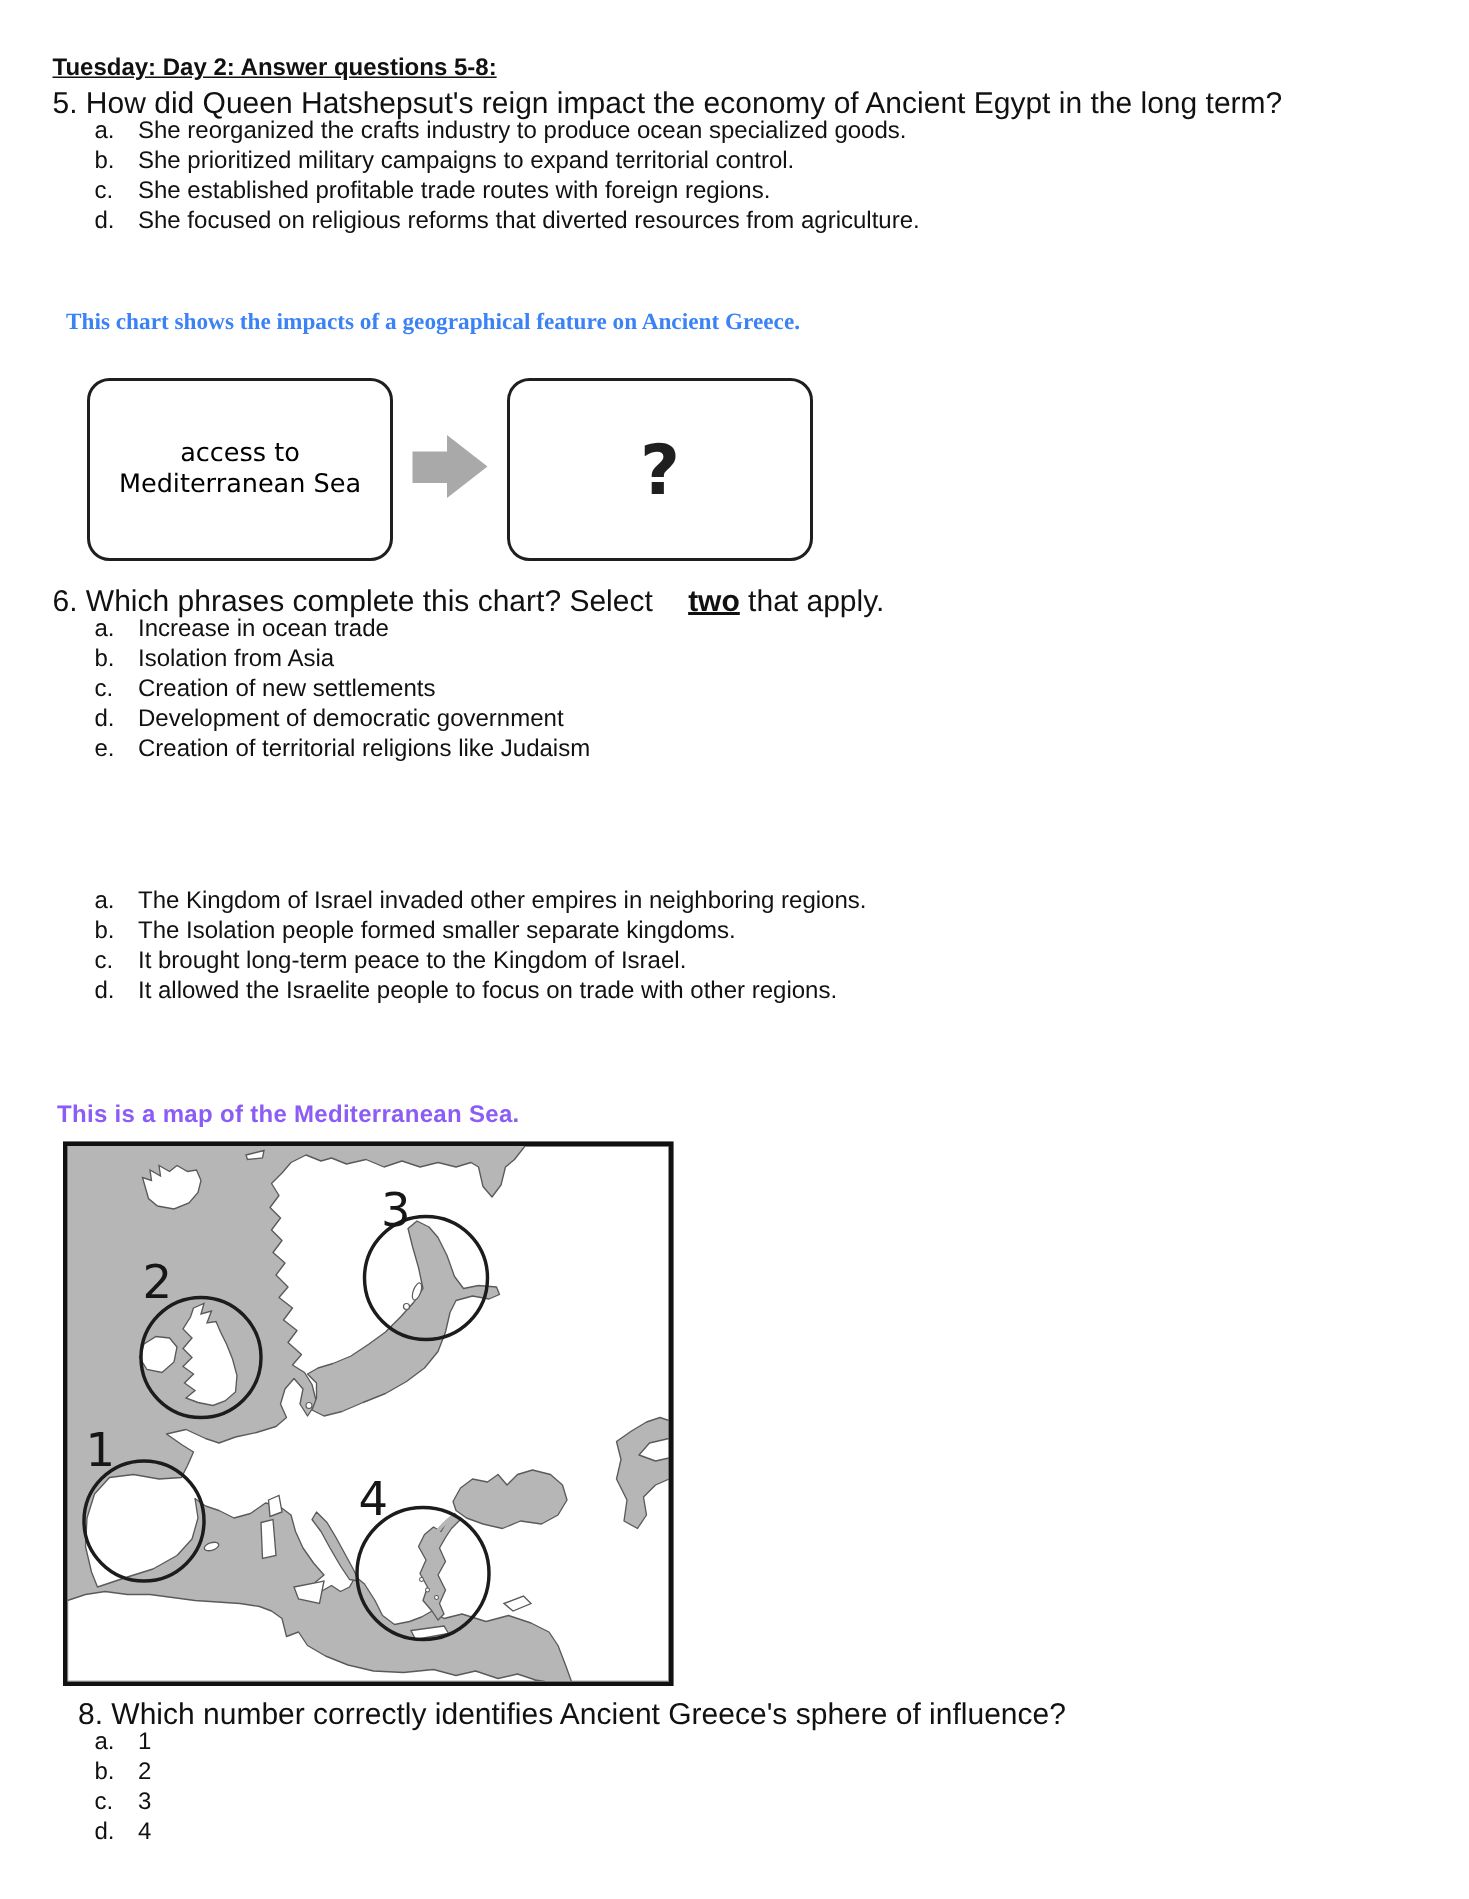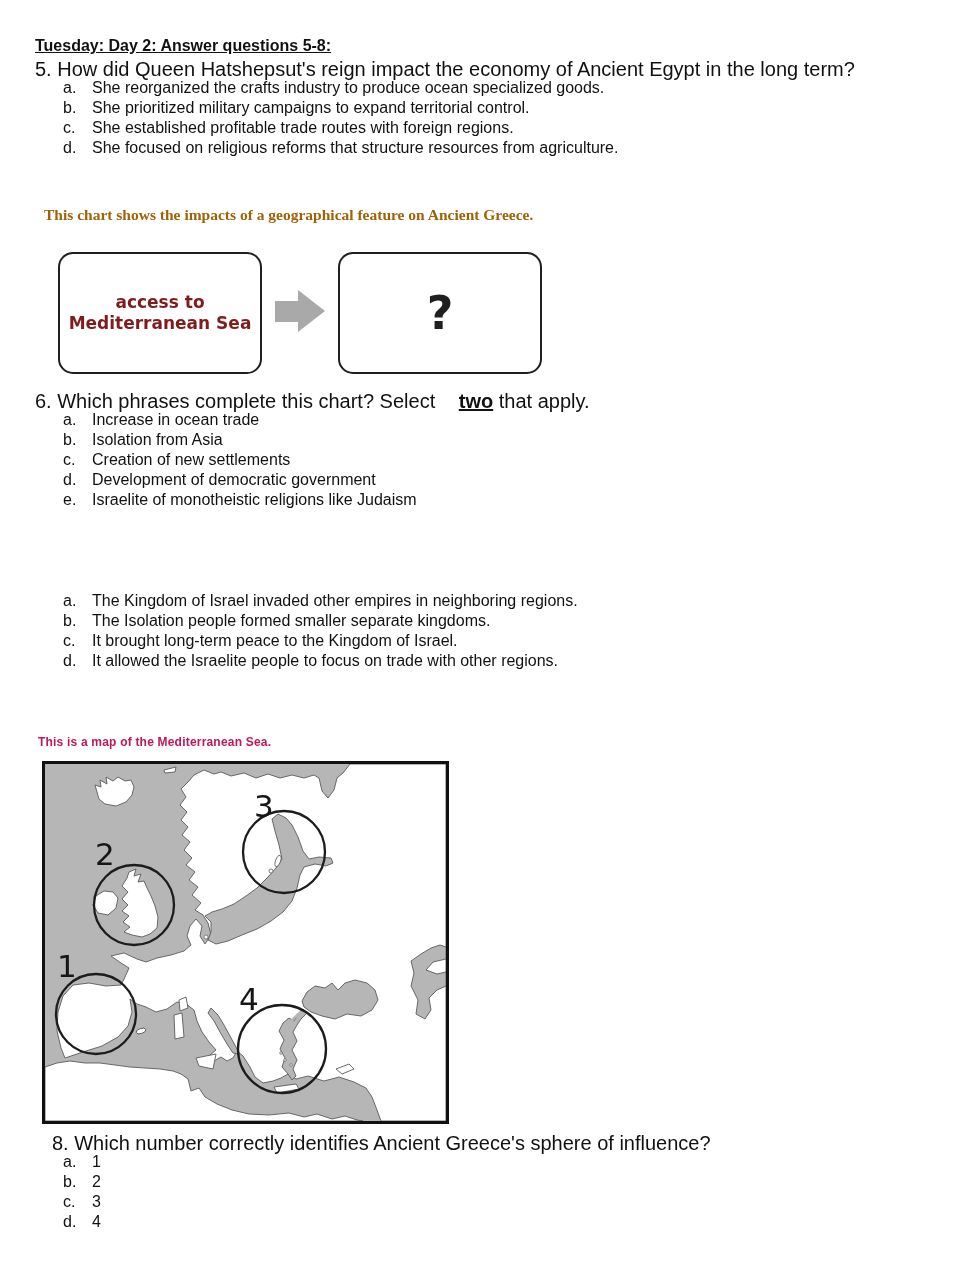--- a/index.html
+++ b/index.html
@@ -4,26 +4,26 @@
 <style>
   html,body{margin:0;padding:0;background:#fff;}
   .page{position:relative;width:979px;height:1266px;background:#ffffff;overflow:hidden;
         font-family:"Liberation Sans",sans-serif;color:#111;}
   .abs{position:absolute;}
   .heading{font-size:16px;font-weight:bold;text-decoration:underline;}
   .stem{font-size:20px;white-space:pre-wrap;}
   .opt{font-size:16px;}
   .opt .letter{position:absolute;left:63px;top:0;}
   .opt .text{position:absolute;left:92px;top:0;white-space:nowrap;}
-  .chart-caption{font-family:"Liberation Serif",serif;font-weight:bold;font-size:15.5px;color:#a16207;}
+  .chart-caption{font-family:"Liberation Serif",serif;font-weight:bold;font-size:15.5px;color:#3b82f6;}
   .flowbox{position:absolute;width:200px;height:118px;border:2px solid #1f1f1f;border-radius:15px;
            background:#fff;display:flex;align-items:center;justify-content:center;text-align:center;}
-  .flowbox .cause-text{font-family:"DejaVu Sans",sans-serif;font-size:17px;line-height:21px;color:#7f1d1d;font-weight:bold;}
+  .flowbox .cause-text{font-family:"DejaVu Sans",sans-serif;font-size:17px;line-height:21px;color:#000000;}
   .flowbox .qmark{font-family:"DejaVu Sans",sans-serif;font-size:46px;font-weight:600;color:#1f1f1f;}
-  .map-caption{font-size:12px;font-weight:bold;letter-spacing:.2px;color:#be185d;}
+  .map-caption{font-size:16px;font-weight:bold;letter-spacing:.2px;color:#8b5cf6;}
   .map-frame{position:absolute;left:42px;top:761px;width:401px;height:357px;border:3px solid #111;
              box-sizing:content-box;background:#b6b6b6;}
   .map-frame svg{display:block;width:100%;height:100%;}
   .map-num{font-family:"DejaVu Sans",sans-serif;font-size:31px;fill:#161616;}
   .bold-underline{font-weight:bold;text-decoration:underline;padding-left:18px;}
 </style>
 </head>
 <body>
 
 <div class="page">
@@ -38,21 +38,21 @@
   <div class="abs opt" style="left:0;top:99px;">
     <span class="letter">b.</span>
     <span class="text">She prioritized military campaigns to expand territorial control.</span>
   </div>
   <div class="abs opt" style="left:0;top:119px;">
     <span class="letter">c.</span>
     <span class="text">She established profitable trade routes with foreign regions.</span>
   </div>
   <div class="abs opt" style="left:0;top:139px;">
     <span class="letter">d.</span>
-    <span class="text">She focused on religious reforms that structure resources from agriculture.</span>
+    <span class="text">She focused on religious reforms that diverted resources from agriculture.</span>
   </div>
 
   <div class="abs chart-caption" style="left:44px;top:206px;">This chart shows the impacts of a geographical feature on Ancient Greece.</div>
 
   <div class="flowbox" style="left:58px;top:252px;">
     <div class="cause-text">
       <div>access to</div>
       <div>Mediterranean Sea</div>
     </div>
   </div>
@@ -75,21 +75,21 @@
   <div class="abs opt" style="left:0;top:451px;">
     <span class="letter">c.</span>
     <span class="text">Creation of new settlements</span>
   </div>
   <div class="abs opt" style="left:0;top:471px;">
     <span class="letter">d.</span>
     <span class="text">Development of democratic government</span>
   </div>
   <div class="abs opt" style="left:0;top:491px;">
     <span class="letter">e.</span>
-    <span class="text">Israelite of monotheistic religions like Judaism</span>
+    <span class="text">Creation of territorial religions like Judaism</span>
   </div>
 
   <div class="abs opt" style="left:0;top:592px;">
     <span class="letter">a.</span>
     <span class="text">The Kingdom of Israel invaded other empires in neighboring regions.</span>
   </div>
   <div class="abs opt" style="left:0;top:612px;">
     <span class="letter">b.</span>
     <span class="text">The Isolation people formed smaller separate kingdoms.</span>
   </div>

